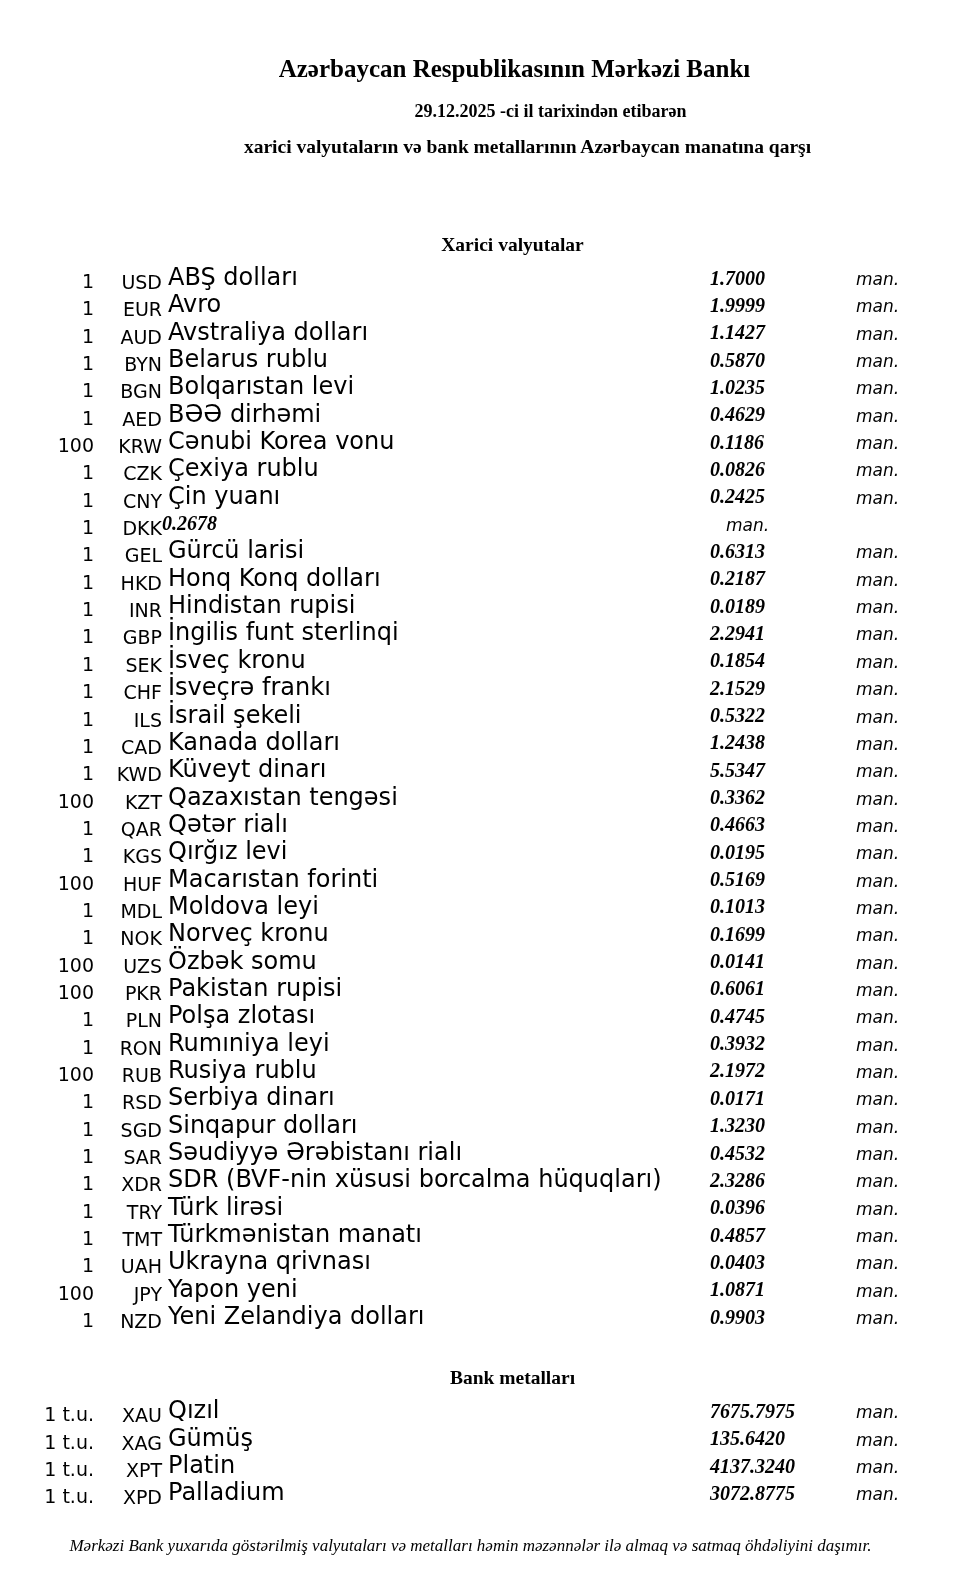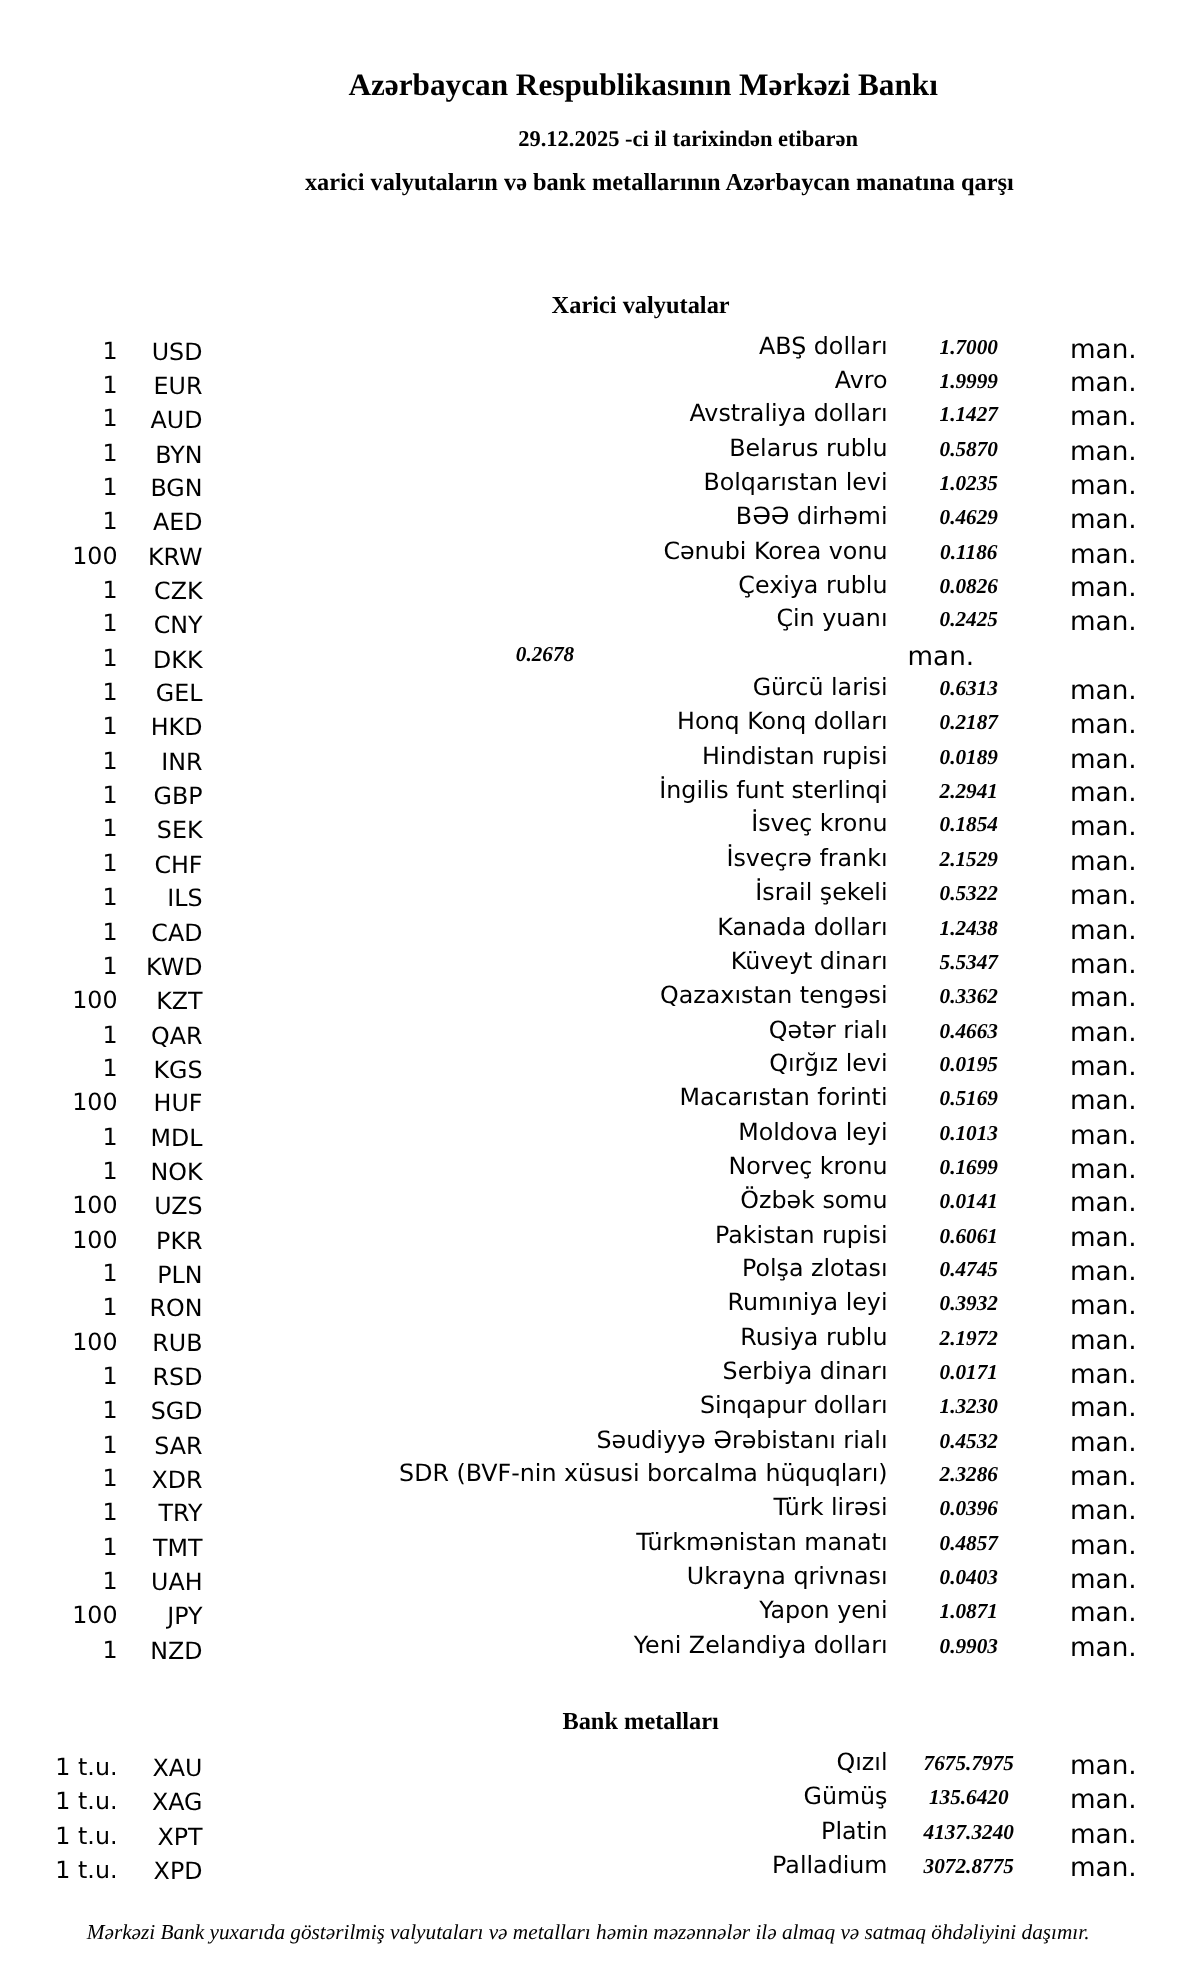--- a/index.html
+++ b/index.html
@@ -37,27 +37,27 @@
   .rows { margin-top: 7px; }
 
   .row {
     display: grid;
     grid-template-columns: 98px 64px 548px 130px 121px;
     height: 27.35px; align-items: center;
   }
   .cell { white-space: nowrap; }
   .cell.qty  { text-align: right; padding-right: 4px; font-size: 19px; transform: translateY(2px); }
   .cell.code { text-align: right; font-size: 19px; transform: translateY(3px); }
-  .cell.name { padding-left: 6px; font-size: 19px; transform: translateY(-2px); text-align: right; }
+  .cell.name { padding-left: 6px; font-size: 24px; transform: translateY(-2px); }
   .cell.rate {
-    text-align: center; font-family: "Liberation Serif", serif;
-    font-style: italic; font-weight: bold; font-size: 17px;
+    text-align: left; font-family: "Liberation Serif", serif;
+    font-style: italic; font-weight: bold; font-size: 20px;
     transform: translateY(-1px);
   }
-  .cell.man  { padding-left: 16px; font-size: 21px; }
+  .cell.man  { padding-left: 16px; font-size: 17px; font-style: italic; }
 
   .footer {
     margin-top: 26px; text-align: center; position: relative; left: -10px;
     font-family: "Liberation Serif", serif; font-style: italic;
     font-size: 17px; line-height: 24px; white-space: nowrap;
   }
 </style>
 </head>
 <body>
 

